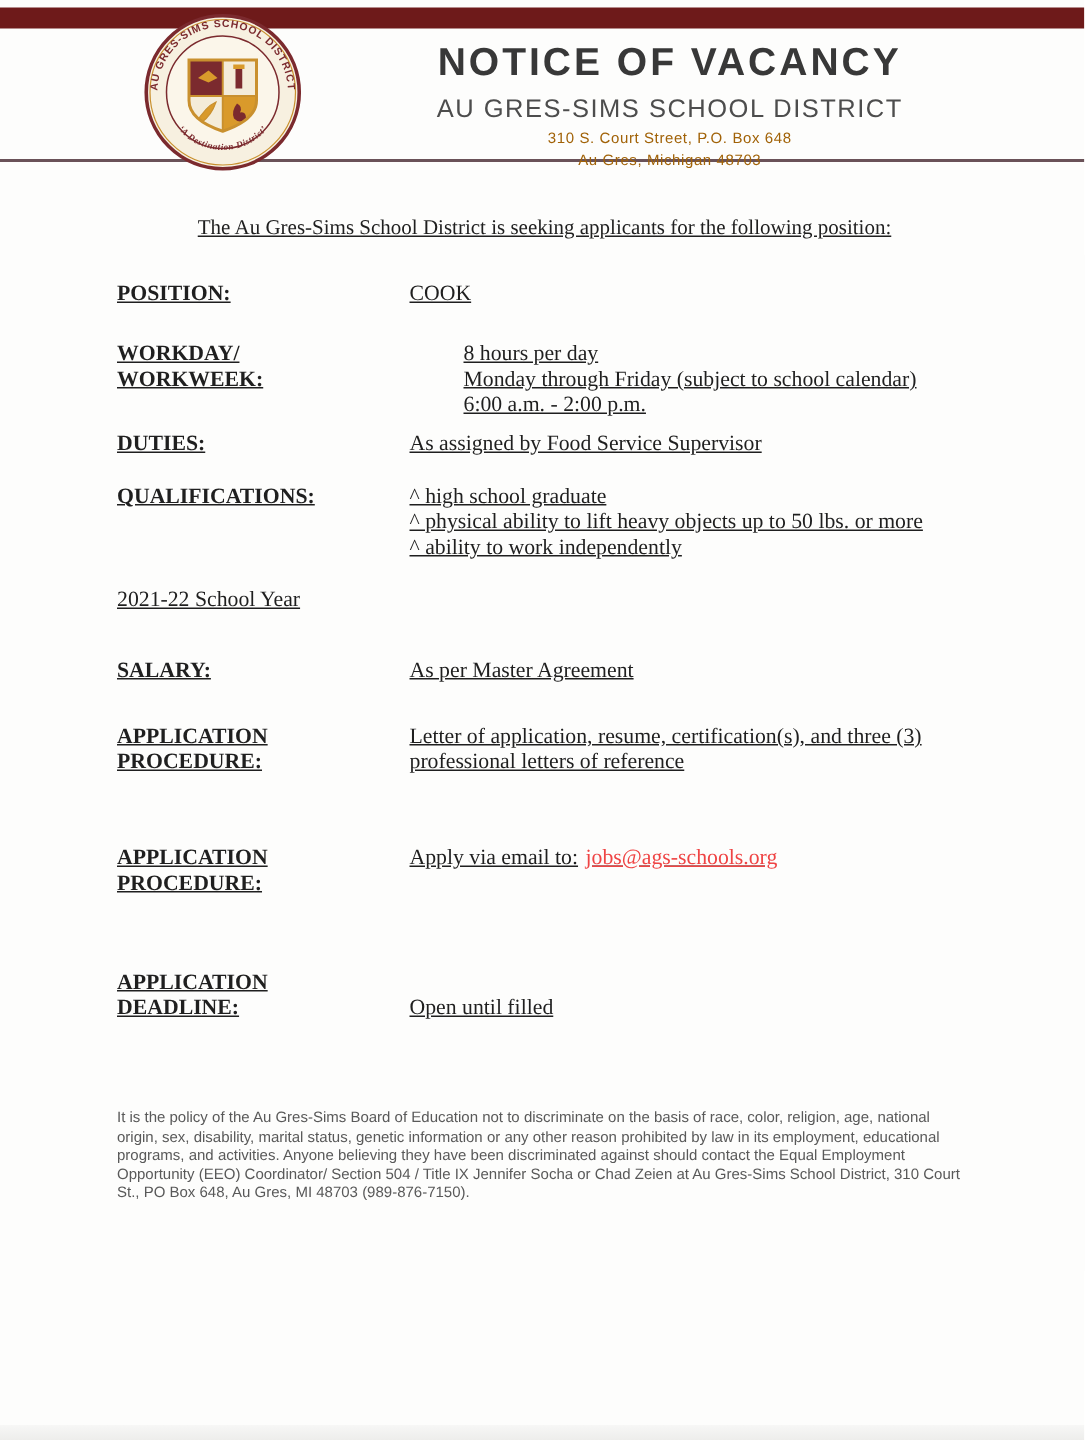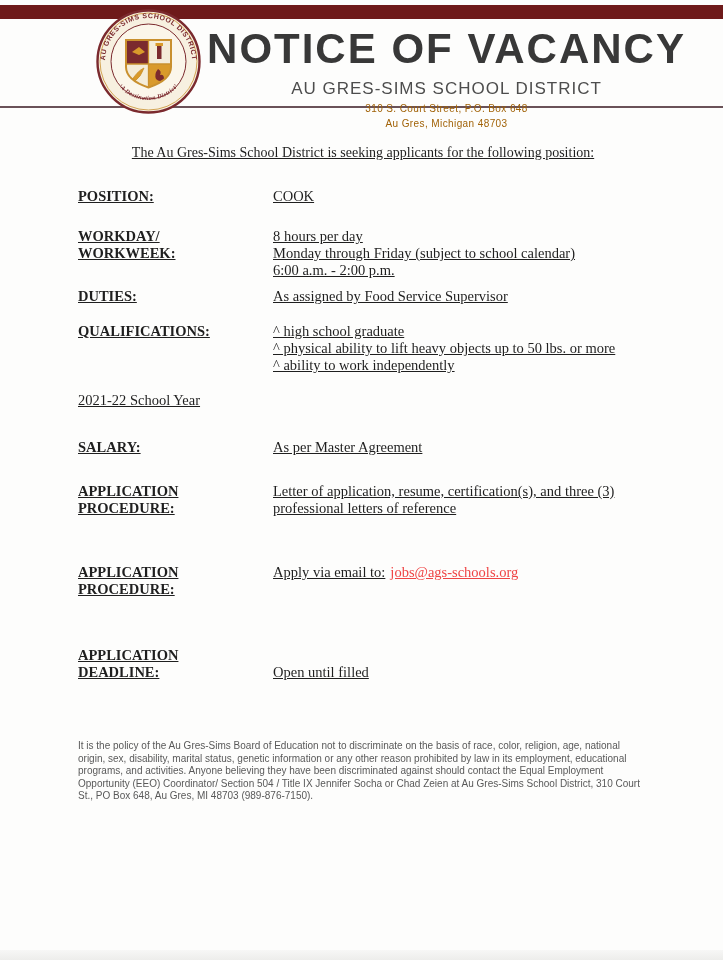--- a/index.html
+++ b/index.html
@@ -23,21 +23,21 @@
     position:absolute; left:95px; top:8px; width:107px; height:107px;
     z-index:2;
   }
   .header-text {
     margin-left:170px;
     text-align:center;
     font-family:"Liberation Sans", sans-serif;
   }
   .notice-title {
     margin-top:9px;
-    font-size:42px; line-height:1;
+    font-size:26px; line-height:1;
     font-weight:700; letter-spacing:2px;
     color:#383838;
   }
   .district-name {
     margin-top:9px;
     font-size:17px; letter-spacing:1px;
     color:#4d4d4d; font-weight:500;
   }
   .addr {
     margin-top:4px;
@@ -52,21 +52,21 @@
   .main { padding:0 75px 0 78px;text-decoration:underline; }
   .intro {
     margin-top:36px;
     text-align:center;
     font-size:14px; line-height:17px;
   }
   .row { display:flex; line-height:17px; font-size:14.5px; }
   .lbl { width:195px; flex-shrink:0; font-weight:700; }
   .val { flex:1; }
   .row-position  { margin-top:27px; }
-  .row-workday   { margin-top:23px; }
+  .row-workday   { margin-top:23px;gap:36px; }
   .row-duties    { margin-top:9px;  }
   .row-quals     { margin-top:18px; }
   .row-start     { margin-top:18px; }
   .row-salary    { margin-top:30px; }
   .row-materials { margin-top:27px; }
   .row-procedure { margin-top:47px; }
   .row-deadline  { margin-top:49px; }
   .val-offset { padding-top:17px; }
   .email-link {
     color:#ef4444; text-decoration:underline; cursor:pointer; margin-left:5px;

